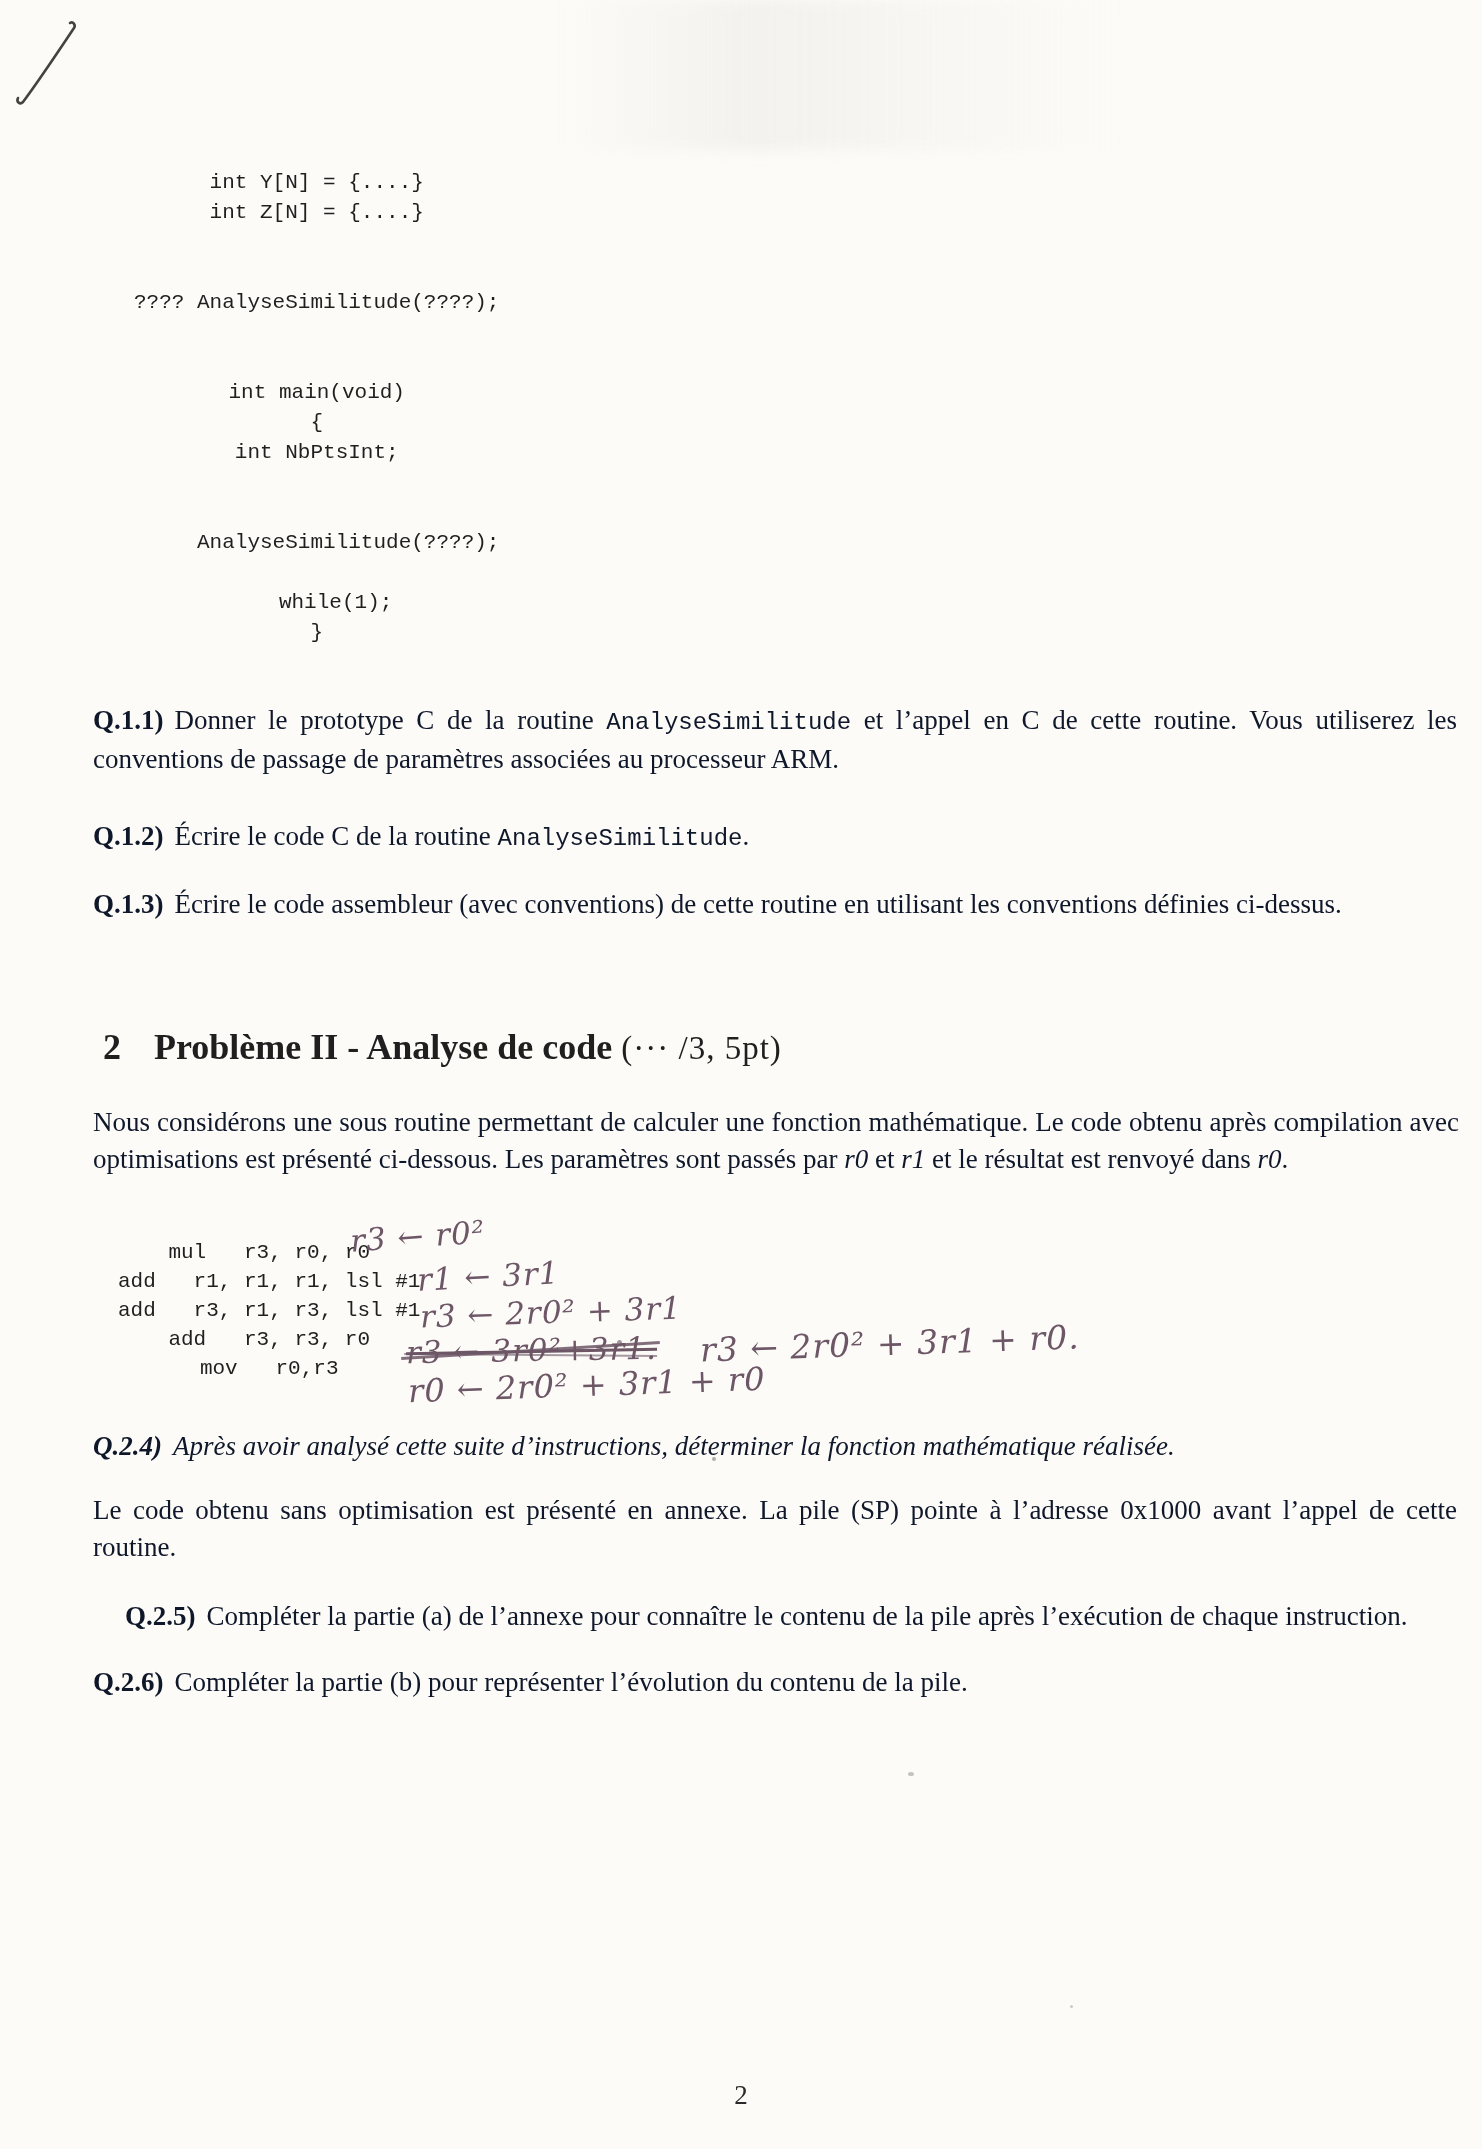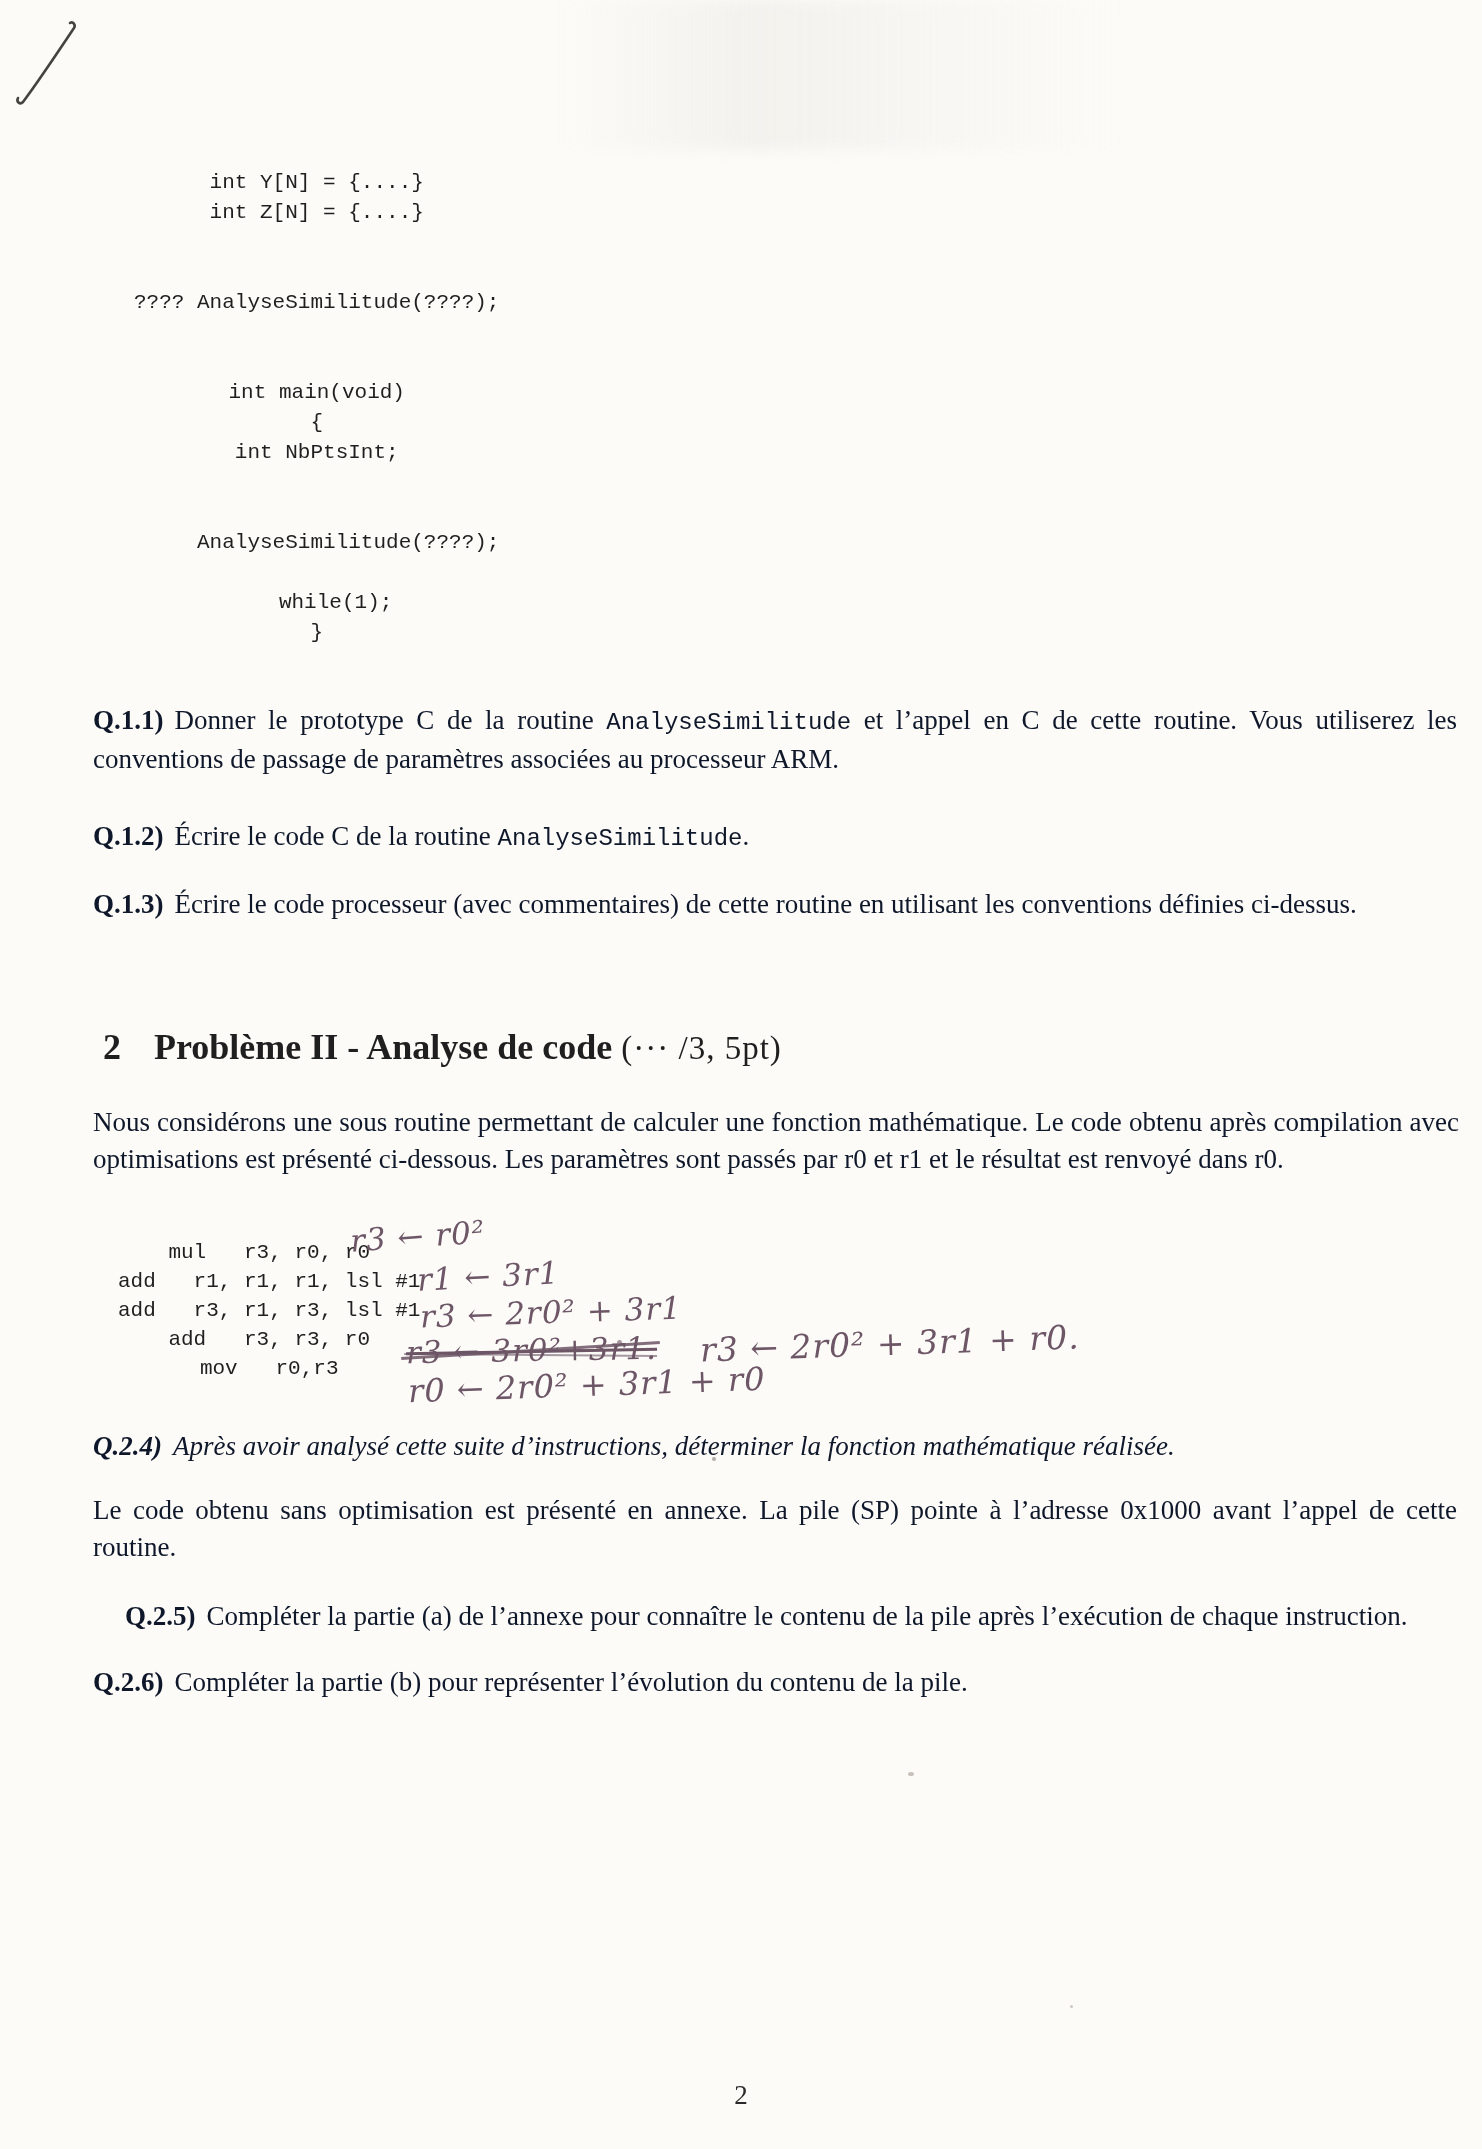--- a/index.html
+++ b/index.html
@@ -40,21 +40,21 @@
 
   
   .para{
     font-size:27px;
     line-height:37px;
     text-align:justify;
     color:#0f172a;
   }
   .qlabel{font-weight:bold;margin-right:11px;}
   .inline-code{font-family:"Liberation Mono", monospace;font-size:24px;}
-  .mvar{}
+  .mvar{font-style:italic;}
 
   
   .section-heading{
     font-weight:bold;
     font-size:36px;
     color:#1f1f1f;
     white-space:nowrap;
   }
   .section-heading .sec-num{display:inline-block;margin-right:33px;}
   .section-points{font-weight:normal;font-size:33px;letter-spacing:1px;}
@@ -127,21 +127,21 @@
 
 <div class="para abs" style="left:93px;top:702px;width:1364px;">
   <span class="qlabel">Q.1.1)</span><span>Donner le prototype C de la routine </span><span class="inline-code">AnalyseSimilitude</span><span> et l’appel en C de cette routine. Vous utiliserez les conventions de passage de paramètres associées au processeur ARM.</span>
 </div>
 
 <div class="para abs" style="left:93px;top:818px;width:1364px;">
   <span class="qlabel">Q.1.2)</span><span>Écrire le code C de la routine </span><span class="inline-code">AnalyseSimilitude</span><span>.</span>
 </div>
 
 <div class="para abs" style="left:93px;top:886px;width:1364px;">
-  <span class="qlabel">Q.1.3)</span><span>Écrire le code processeur (avec commentaires) de cette routine en utilisant les conventions définies ci-dessus.</span>
+  <span class="qlabel">Q.1.3)</span><span>Écrire le code assembleur (avec conventions) de cette routine en utilisant les conventions définies ci-dessus.</span>
 </div>
 
 <div class="section-heading abs" style="left:103px;top:1026px;">
   <span class="sec-num">2</span><span>Problème II - Analyse de code</span>
   <span class="section-points">(··· /3, 5pt)</span>
 </div>
 
 <div class="para abs" style="left:93px;top:1104px;width:1366px;">
   <span>Nous considérons une sous routine permettant de calculer une fonction mathématique. Le code obtenu après compilation avec optimisations est présenté ci-dessous. Les paramètres sont passés par </span><span class="mvar">r0</span><span> et </span><span class="mvar">r1</span><span> et le résultat est renvoyé dans </span><span class="mvar">r0</span><span>.</span>
 </div>

